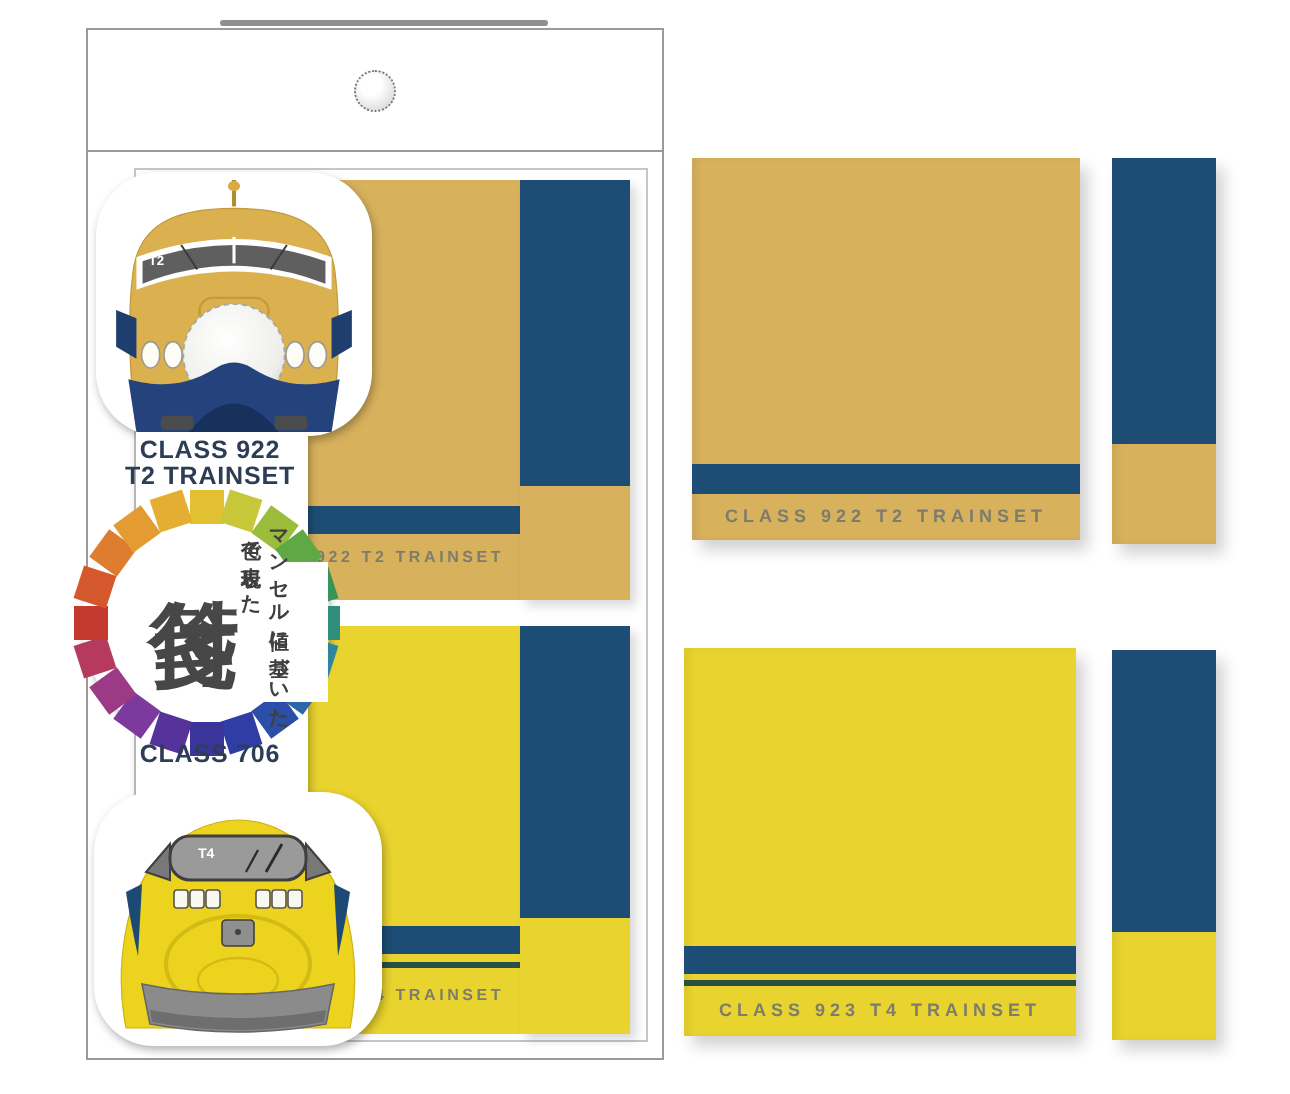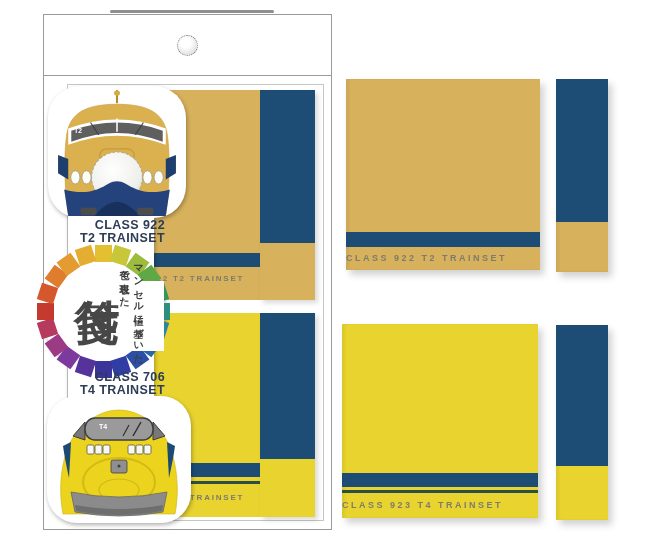--- a/index.html
+++ b/index.html
@@ -15,28 +15,28 @@
              border:1px dotted #777;background:radial-gradient(circle at 40% 35%,#ffffff 30%,#d9d9d9 85%);}
   .inner-card{left:67px;top:84px;width:255px;height:435px;background:#fff;border:1px solid #c6c6c6;}
 
   
   .pad{box-shadow:4px 5px 7px rgba(0,0,0,0.18), inset 3px 0 3px rgba(0,0,0,0.05);}
   .mustard{background:var(--mustard);}
   .yellow{background:var(--yellow);}
   .navy{background:var(--navy);}
   .stripe{position:absolute;left:0;width:100%;background:var(--navy);}
   .thinline{position:absolute;left:0;width:100%;background:var(--thinline);}
-  .pad-label{position:absolute;left:0;width:100%;text-align:left;color:var(--labelgrey);
+  .pad-label{position:absolute;left:0;width:100%;text-align:center;color:var(--labelgrey);
              font-size:9px;letter-spacing:2.5px;font-weight:bold;white-space:nowrap;overflow:hidden;}
   .pad-label.small{font-size:8px;letter-spacing:1.8px;}
 
   
   .diecut{filter:drop-shadow(1px 2px 2px rgba(0,0,0,0.30));}
   .diecut .shape{position:absolute;background:#ffffff;}
-  .card-class{position:absolute;width:120px;text-align:right;color:#2c3d55;font-weight:bold;
+  .card-class{position:absolute;width:120px;text-align:center;color:#2c3d55;font-weight:bold;
               font-size:12.5px;line-height:13px;letter-spacing:0.4px;white-space:nowrap;}
   .ring-seg{position:absolute;width:17px;height:17px;}
   .logo-circle{left:57px;top:265px;width:92px;height:92px;border-radius:50%;background:#fff;}
   .logo-panel{left:118px;top:281px;width:46px;height:70px;background:#fff;}
   .kanji{left:72px;top:264px;width:50px;height:105px;writing-mode:vertical-rl;text-orientation:upright;
          font-family:"Liberation Serif",serif;font-size:45px;line-height:50px;color:#474747;font-weight:bold;}
   .vtag{writing-mode:vertical-rl;text-orientation:upright;font-size:10px;line-height:14px;
         color:#3f3f3f;letter-spacing:1px;font-weight:bold;}
   .vtag1{left:131px;top:258px;height:125px;}
   .vtag2{left:117px;top:262px;height:80px;}
@@ -139,21 +139,20 @@
       <div class="ring-seg" style="left: 76.577px; top: 247.339px; transform: rotate(342deg); background: rgb(228, 174, 50);"></div>
     </div>
   <div class="abs logo-panel"></div>
   <div class="abs logo-circle"></div>
   <div class="abs kanji">付箋</div>
   <div class="abs vtag vtag1">マンセル値に基づいた</div>
   <div class="abs vtag vtag2">色で表現した</div>
 
   <div class="abs card-class" style="left:45px;top:371px;">
     <div>CLASS 706</div>
-    <div>T4 TRAINSET</div>
   </div>
 
   <svg class="abs" style="left:55px;top:400px;" width="128" height="118" viewBox="0 0 128 118">
     <path d="M8,114 C2,84 8,48 22,32 C34,17 50,10 64,10 C78,10 94,17 106,32 C120,48 126,84 120,114 Z" fill="#ecd31d" stroke="#cdb217" stroke-width="0.6"></path>
     <path d="M8,46 L16,42 L14,78 Q10,60 8,46 Z" fill="#1d4a74"></path>
     <path d="M120,46 L112,42 L114,78 Q118,60 120,46 Z" fill="#1d4a74"></path>
     <path d="M30,22 L18,36 L30,40 Z" fill="#787878" stroke="#3f3f3f" stroke-width="1"></path>
     <path d="M98,22 L110,36 L98,40 Z" fill="#787878" stroke="#3f3f3f" stroke-width="1"></path>
     <rect x="30" y="18" width="68" height="22" rx="10" fill="#9a9a9a" stroke="#3f3f3f" stroke-width="1.5"></rect>
     <line x1="78" y1="36" x2="86" y2="22" stroke="#2a2a2a" stroke-width="1.4"></line>

